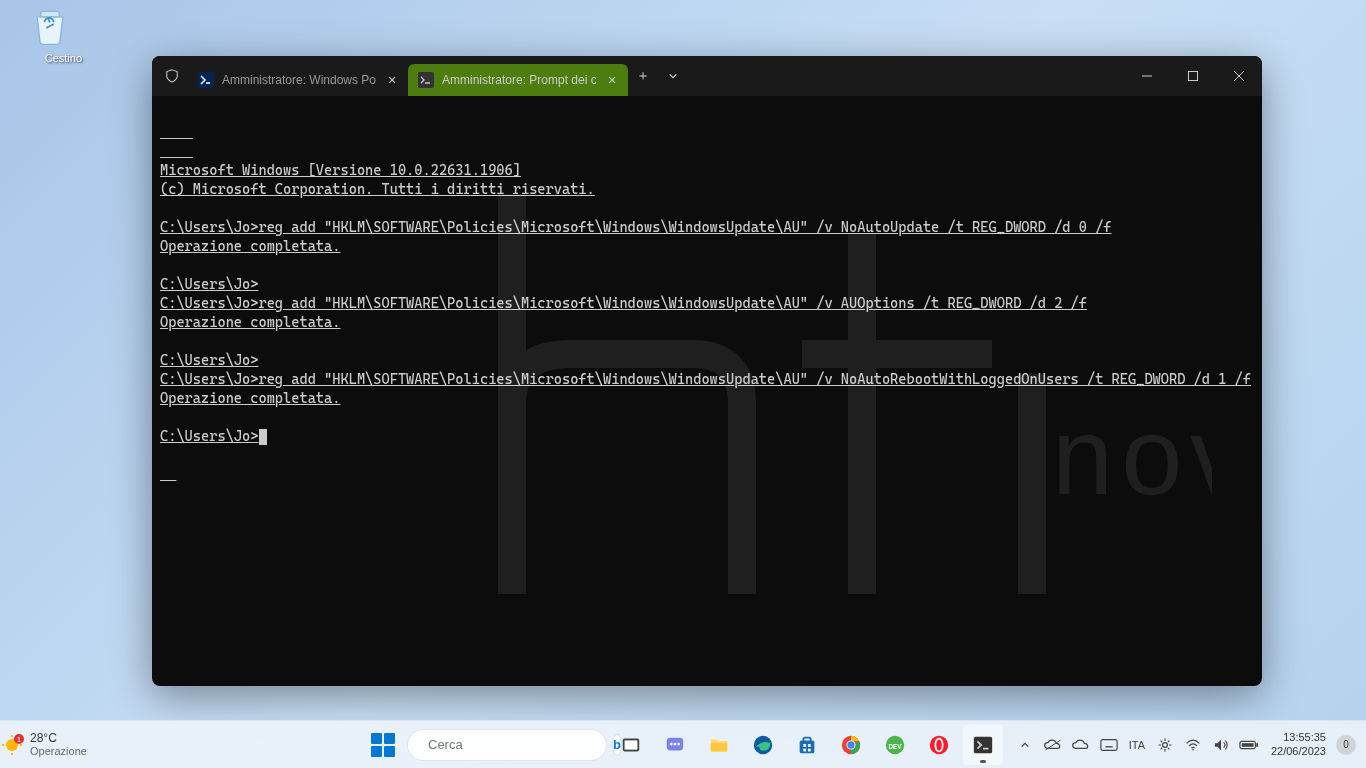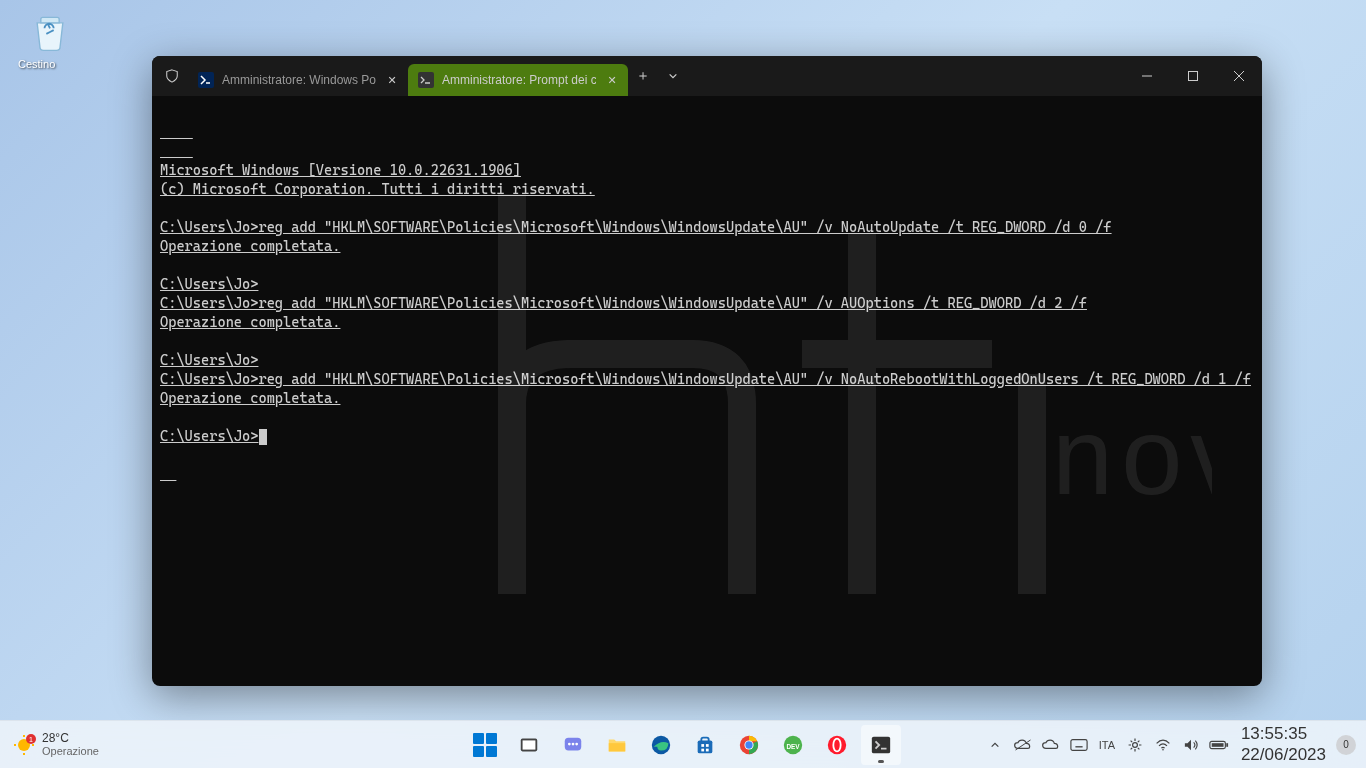--- a/index.html
+++ b/index.html
@@ -6,23 +6,23 @@
   body {
     width: 1366px;
     height: 768px;
     font-family: "Segoe UI", sans-serif;
     background: linear-gradient(135deg, #a8c5e8 0%, #c8dff5 50%, #b5d2ee 100%);
     position: relative;
     overflow: hidden;
   }
   .desktop-icon {
     position: absolute;
-    top: 10px;
+    top: 4px;
     left: 18px;
-    text-align: left;
+    text-align: right;
     width: 64px;
     color: white;
     font-size: 11px;
     text-shadow: 1px 1px 2px rgba(0,0,0,0.7);
   }
   .desktop-icon .icon-img {
     width: 44px;
     height: 44px;
     margin: 0 auto 4px;
     display: flex;
@@ -164,21 +164,21 @@
     height: 48px;
     background: rgba(238,244,250,0.85);
     backdrop-filter: blur(20px);
     display: flex;
     align-items: center;
     border-top: 1px solid rgba(0,0,0,0.05);
   }
   .taskbar-left {
     display: flex;
     align-items: center;
-    padding-left: 12px;
+    padding-left: 0;
     gap: 8px;
     width: 200px;
   }
   .weather {
     display: flex;
     align-items: center;
     gap: 6px;
     font-size: 12px;
     color: #333;
   }
@@ -265,21 +265,22 @@
   .tray-icon {
     width: 24px;
     height: 28px;
     display: flex;
     align-items: center;
     justify-content: center;
     color: #444;
   }
   .lang { font-size: 11px; padding: 0 4px; }
   .datetime {
-    font-size: 17px;
+    text-align: right;
+    font-size: 11px;
     line-height: 1.2;
     padding: 0 6px;
   }
   .notif-badge {
     width: 20px;
     height: 20px;
     border-radius: 10px;
     background: rgba(200,200,200,0.7);
     display: flex;
     align-items: center;
@@ -419,20 +420,28 @@
 
   <div class="taskbar-center">
     <div class="taskbar-icon">
       <div class="start-icon">
           <span></span>
           <span></span>
           <span></span>
           <span></span>
         </div>
     </div>
+    <div class="search-box">
+      <svg viewBox="0 0 16 16" width="14" height="14">
+          <circle cx="7" cy="7" r="5" stroke="#666" stroke-width="1.5" fill="none"></circle>
+          <line x1="11" y1="11" x2="15" y2="15" stroke="#666" stroke-width="1.5"></line>
+        </svg>
+      <input type="text" placeholder="Cerca" style="">
+      <div class="bing-icon">b</div>
+    </div>
     <div class="taskbar-icon">
       <svg viewBox="0 0 24 24" width="22" height="22">
           <rect x="3" y="5" width="18" height="14" rx="2" fill="#444"></rect>
           <rect x="5" y="7" width="14" height="10" fill="#fff"></rect>
         </svg>
     </div>
     <div class="taskbar-icon">
       <svg viewBox="0 0 24 24" width="22" height="22">
           <rect x="3" y="4" width="18" height="14" rx="4" fill="#7b83eb"></rect>
           <circle cx="8" cy="11" r="1.5" fill="#fff"></circle>

